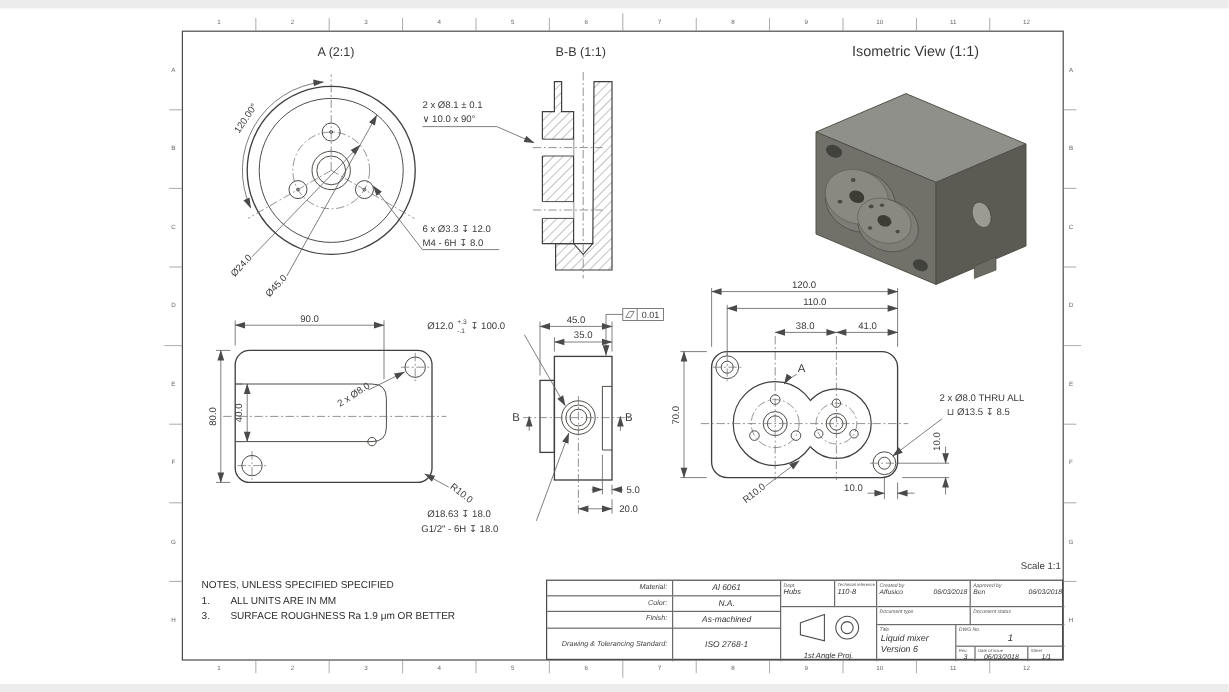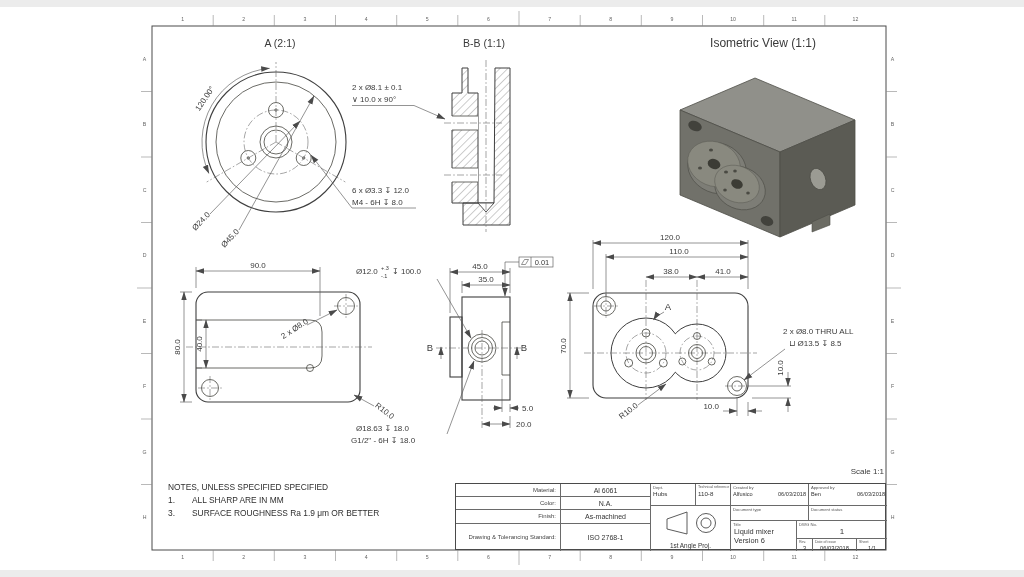--- a/index.html
+++ b/index.html
@@ -15,21 +15,21 @@
   .tb{font-size:9.5px;}
   .pl{stroke:#3f3f3f;stroke-width:1.1;fill:none;}
   .pl2{stroke:#45453f;stroke-width:0.8;fill:none;}
   .tl{stroke:#5a5a5a;stroke-width:0.65;fill:none;}
   .cl{stroke:#6a6a6a;stroke-width:0.6;fill:none;stroke-dasharray:7 2.2 1.6 2.2;}
   .ruler{position:absolute;display:flex;color:#666;font-size:5.2px;}
   .ruler span{flex:1;display:flex;align-items:center;justify-content:center;}
   .notes{position:absolute;left:168px;top:481px;font-size:8.4px;color:#2e2e2e;line-height:13px;}
   .notes .num{display:inline-block;width:24px;}
   .tblock{position:absolute;left:455px;top:483px;width:431px;height:67px;border:1px solid #4a4a4a;
-          box-sizing:border-box;color:#333;}
+          box-sizing:border-box;color:#333;font-style:italic;}
   .cell{position:absolute;box-sizing:border-box;border-right:1px solid #6a6a6a;border-bottom:1px solid #6a6a6a;overflow:hidden;}
   .lab{font-size:6px;color:#444;display:flex;align-items:center;justify-content:flex-end;
        text-align:right;padding-right:4px;line-height:6.5px;}
   .val{font-size:7px;display:flex;align-items:center;justify-content:center;}
   .mlab{font-size:4.2px;color:#555;line-height:5px;padding:1px 0 0 2px;white-space:nowrap;}
   .mval{font-size:6.2px;padding-left:2px;}
   .rowline{display:flex;justify-content:space-between;font-size:5.6px;padding:1px 2px 0 2px;}
   .titleval{font-size:7.4px;line-height:8.6px;padding:1px 0 0 3px;}
   .ctr{display:flex;align-items:center;justify-content:center;}
 </style>
@@ -362,21 +362,21 @@
   <g>
     <text class="t" x="783" y="334">2 x Ø8.0 THRU ALL</text>
     <text class="t" x="789" y="346">⊔ Ø13.5 ↧ 8.5</text>
     <line class="tl" x1="785" y1="349" x2="744" y2="380" marker-end="url(#ar)"></line>
   </g>
 </g>
 </svg>
 
 <div class="notes">
   <div>NOTES, UNLESS SPECIFIED SPECIFIED</div>
-  <div><span class="num">1.</span><span>ALL SHARP ARE IN MM</span></div>
+  <div><span class="num">1.</span><span>ALL UNITS ARE IN MM</span></div>
   <div><span class="num">3.</span><span>SURFACE ROUGHNESS Ra 1.9 μm OR BETTER</span></div>
 </div>
 
 <div class="tblock">
   <div class="cell lab" style="left:0;top:0;width:105px;height:13px">Material:</div>
   <div class="cell val" style="left:105px;top:0;width:90px;height:13px">Al 6061</div>
   <div class="cell lab" style="left:0;top:13px;width:105px;height:13px">Color:</div>
   <div class="cell val" style="left:105px;top:13px;width:90px;height:13px">N.A.</div>
   <div class="cell lab" style="left:0;top:26px;width:105px;height:14px">Finish:</div>
   <div class="cell val" style="left:105px;top:26px;width:90px;height:14px">As-machined</div>

